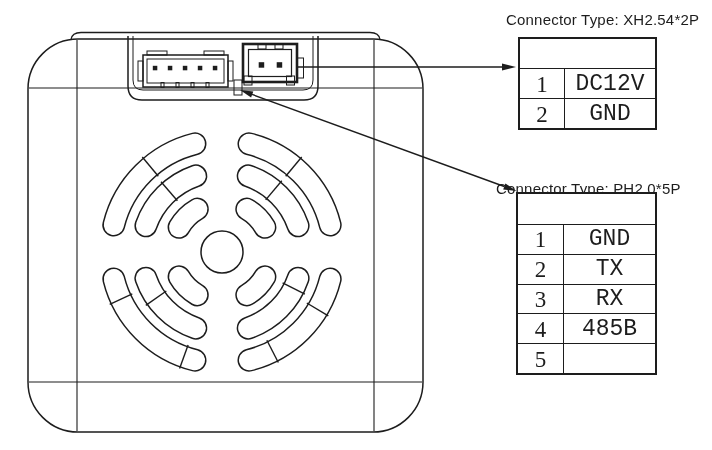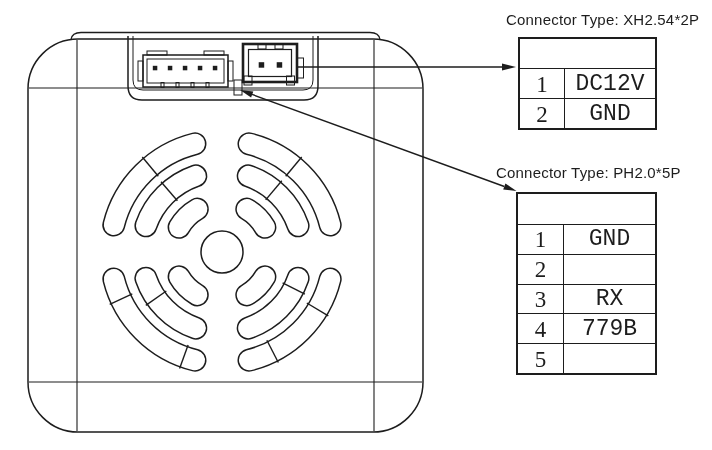--- a/index.html
+++ b/index.html
@@ -6,21 +6,21 @@
   .canvas{
     position:relative;width:712px;height:450px;background:#ffffff;overflow:hidden;
     font-family:"Liberation Sans",sans-serif;color:#1d1d1d;
   }
   .dev-svg{position:absolute;left:0;top:0;}
   .ctitle{
     position:absolute;font-family:"Liberation Sans",sans-serif;
     font-size:15px;color:#1d1d1d;white-space:nowrap;letter-spacing:0.2px;
   }
   .title-xh{left:490px;top:11px;margin-left:16px;}
-  .title-ph{left:496px;top:164px;}
+  .title-ph{left:496px;top:180px;}
   .ptable{
     position:absolute;border:2px solid #1d1d1d;box-sizing:border-box;
     display:flex;flex-direction:column;background:#ffffff;
   }
   .table-xh{left:518px;top:37px;width:139px;height:93px;}
   .table-ph{left:516px;top:192px;width:141px;height:183px;}
   .prow{display:flex;flex-direction:row;box-sizing:border-box;}
   .prow.data{border-top:1.4px solid #1d1d1d;flex:1;}
   .prow.header{flex:0 0 29px;}
   .table-ph .prow.header{flex:0 0 30px;}
@@ -162,27 +162,28 @@
 
   <div class="ctitle title-ph">Connector Type: PH2.0*5P</div>
   <div class="ptable table-ph">
     <div class="prow header"></div>
     <div class="prow data">
       <div class="pcell num">1</div>
       <div class="pcell val">GND</div>
     </div>
     <div class="prow data">
       <div class="pcell num">2</div>
+      <div class="pcell val">TX</div>
     </div>
     <div class="prow data">
       <div class="pcell num">3</div>
       <div class="pcell val">RX</div>
     </div>
     <div class="prow data">
       <div class="pcell num">4</div>
-      <div class="pcell val">779B</div>
+      <div class="pcell val">485B</div>
     </div>
     <div class="prow data">
       <div class="pcell num">5</div>
     </div>
   </div>
 
 </div>
 
 </body></html>

